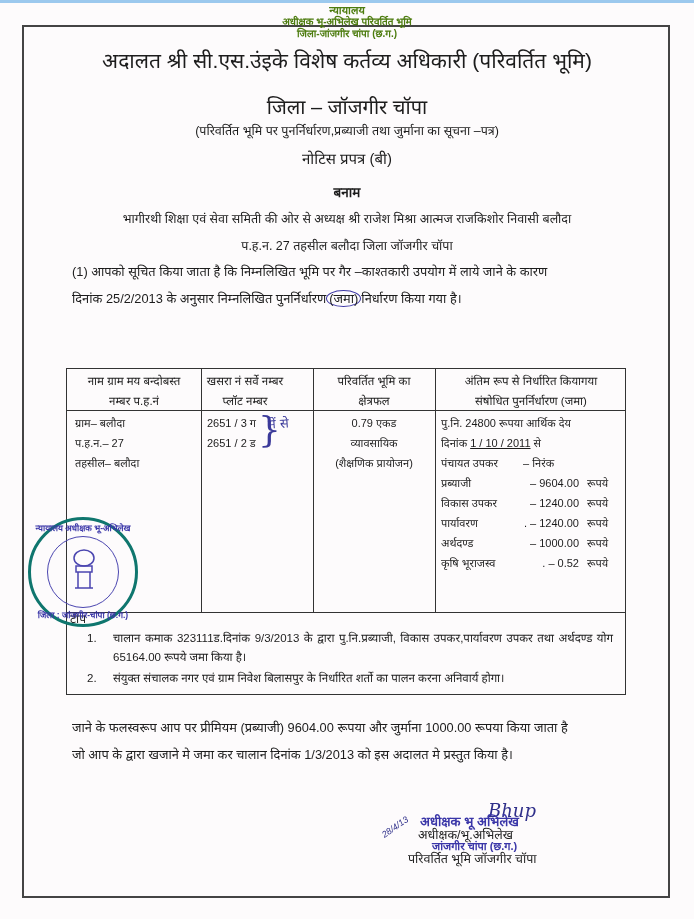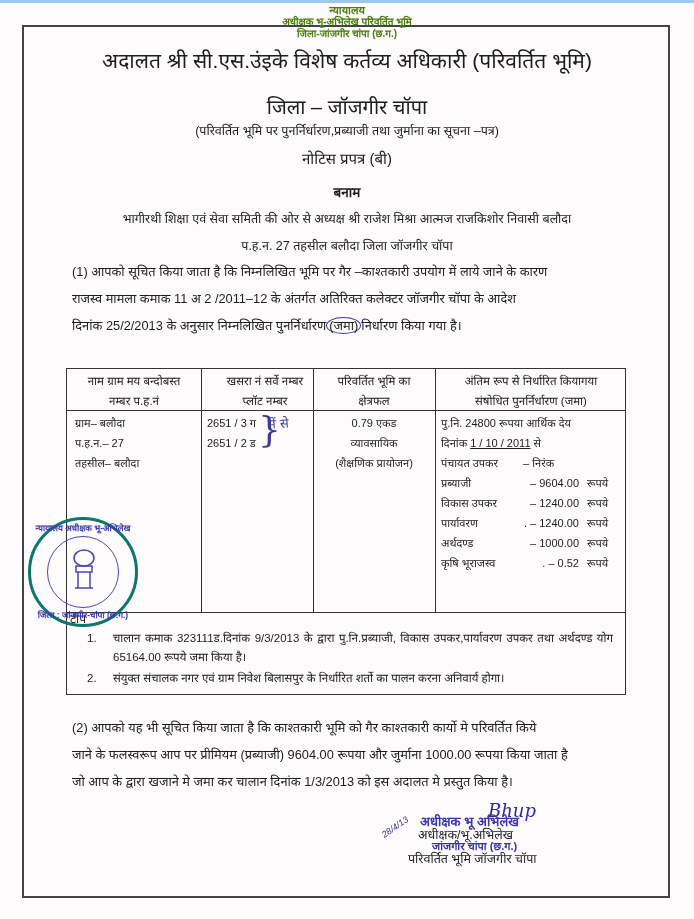--- a/index.html
+++ b/index.html
@@ -79,38 +79,37 @@
 <div class="center t1">अदालत श्री सी.एस.उंइके विशेष कर्तव्य अधिकारी (परिवर्तित भूमि)</div>
 <div class="center t2">जिला – जॉजगीर चॉपा</div>
 <div class="center t3">(परिवर्तित भूमि पर पुनर्निर्धारण,प्रब्याजी तथा जुर्माना का सूचना –पत्र)</div>
 <div class="center t4">नोटिस प्रपत्र (बी)</div>
 <div class="center t5">बनाम</div>
 <div class="center t6">भागीरथी शिक्षा एवं सेवा समिती की ओर से अध्यक्ष श्री राजेश मिश्रा आत्मज राजकिशोर निवासी बलौदा</div>
 <div class="center t7">प.ह.न. 27 तहसील बलौदा जिला जॉजगीर चॉपा</div>
 
 <div class="para p1">
   <div>(1) आपको सूचित किया जाता है कि निम्नलिखित भूमि पर गैर –काश्तकारी उपयोग में लाये जाने के कारण</div>
-  <div>राजस्व मामला कमाक 11 अ 2 /2011–12 के अंतर्गत अतिरिक्त कलेक्टर जॉजगीर चॉपा के आदेश</div>
   <div>
     <span>दिनांक 25/2/2013 के अनुसार निम्नलिखित पुनर्निर्धारण</span><span class="circled">(जमा)</span><span>निर्धारण किया गया है।</span>
   </div>
 </div>
 
 <div class="tbl">
   <div class="hline" style="top:41px"></div>
   <div class="hline" style="top:243px"></div>
   <div class="vline" style="left:134px;height:243px"></div>
   <div class="vline" style="left:246px;height:243px"></div>
   <div class="vline" style="left:368px;height:243px"></div>
 
   <div class="hcell" style="left:0;width:134px">
     <div>नाम ग्राम मय बन्दोबस्त</div>
     <div>नम्बर प.ह.नं</div>
   </div>
-  <div class="hcell" style="left:142px;width:112px">
+  <div class="hcell" style="left:122px;width:112px">
     <div>खसरा नं सर्वे नम्बर</div>
     <div>प्लॉट नम्बर</div>
   </div>
   <div class="hcell" style="left:246px;width:122px">
     <div>परिवर्तित भूमि का</div>
     <div>क्षेत्रफल</div>
   </div>
   <div class="hcell" style="left:368px;width:192px">
     <div>अंतिम रूप से निर्धारित कियागया</div>
     <div>संषोधित पुनर्निर्धारण (जमा)</div>
@@ -192,21 +191,20 @@
   <div class="seal-inner"></div>
   <svg class="seal-emblem" viewBox="0 0 26 44">
     <ellipse cx="13" cy="10" rx="10" ry="8" fill="none" stroke="#4b46b0" stroke-width="1.5"></ellipse>
     <rect x="5" y="18" width="16" height="6" fill="none" stroke="#4b46b0" stroke-width="1.5"></rect>
     <path d="M7 24 L7 40 M19 24 L19 40 M4 40 L22 40" stroke="#4b46b0" stroke-width="1.5" fill="none"></path>
   </svg>
   <div class="seal-bottom">जिला : जांजगीर-चांपा (छ.ग.)</div>
 </div>
 
 <div class="para p2">
-  <div>(2) आपको यह भी सूचित किया जाता है कि काश्तकारी भूमि को गैर काश्तकारी कार्यो मे परिवर्तित किये</div>
   <div>जाने के फलस्वरूप आप पर प्रीमियम (प्रब्याजी) 9604.00 रूपया और जुर्माना 1000.00 रूपया किया जाता है</div>
   <div>जो आप के द्वारा खजाने मे जमा कर चालान दिनांक 1/3/2013 को इस अदालत मे प्रस्तुत किया है।</div>
 </div>
 
 <div class="sig-block">
   <div class="sig-scrawl">Bhup</div>
   <div class="sig-date">28/4/13</div>
   <div class="sig-stamp1">अधीक्षक भू अभिलेख</div>
   <div class="sig-line1">अधीक्षक/भू.अभिलेख</div>
   <div class="sig-stamp2">जांजगीर चांपा (छ.ग.)</div>

